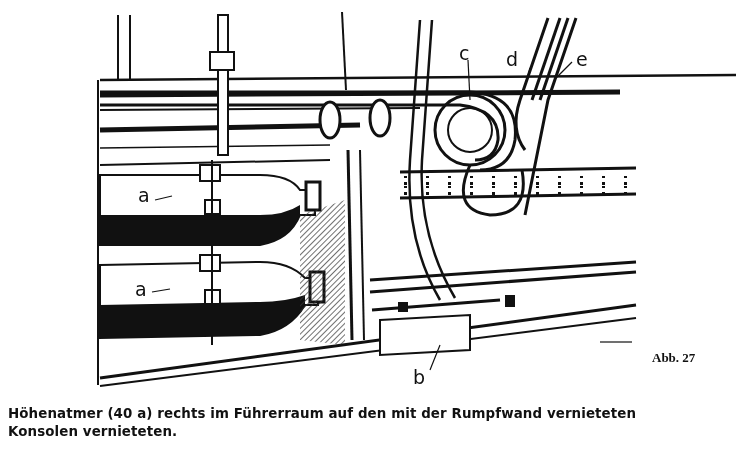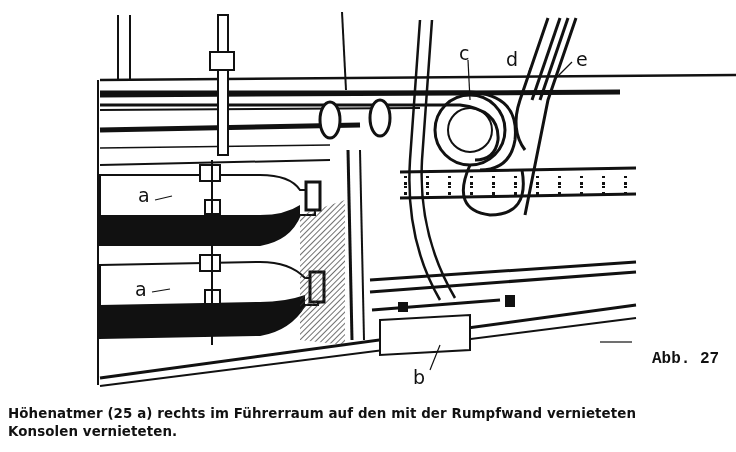--- a/index.html
+++ b/index.html
@@ -1,19 +1,19 @@
 <!DOCTYPE html>
 <html><head>
 <meta charset="utf-8">
 <style>
   html, body { margin:0; padding:0; background:#ffffff; }
   body { width:736px; height:452px; position:relative; overflow:hidden; font-family:"DejaVu Sans", sans-serif; color:#111; }
   #figure { position:absolute; left:0; top:0; width:736px; height:390px; }
   .label { position:absolute; font-family:"DejaVu Sans", sans-serif; font-size:19px; color:#111; line-height:1; }
-  .abb { position:absolute; left:652px; top:350px; font-size:16px; font-weight:bold; font-family:Liberation Mono, monospace; }
+  .abb { position:absolute; left:652px; top:350px; font-size:13px; font-weight:bold; font-family:Liberation Serif, serif; }
   .caption { position:absolute; left:8px; top:405px; width:720px; font-size:13.4px; font-weight:bold; line-height:18px; letter-spacing:0.1px; font-family:"DejaVu Sans", sans-serif; }
 </style>
 </head>
 <body>
 
 <svg id="figure" viewBox="0 0 736 390" xmlns="http://www.w3.org/2000/svg">
   <defs>
     <pattern id="hatch" width="4" height="4" patternUnits="userSpaceOnUse" patternTransform="rotate(45)">
       <line x1="0" y1="0" x2="0" y2="4" stroke="#333" stroke-width="1.4"></line>
     </pattern>
@@ -120,15 +120,15 @@
 <span class="label" style="left:138px;top:186px;">a</span>
 <span class="label" style="left:135px;top:280px;">a</span>
 <span class="label" style="left:413px;top:368px;">b</span>
 <span class="label" style="left:459px;top:44px;">c</span>
 <span class="label" style="left:506px;top:50px;">d</span>
 <span class="label" style="left:576px;top:50px;">e</span>
 
 <div class="abb">Abb. 27</div>
 
 <div class="caption">
-  <div>Höhenatmer (25 a) rechts im Führerraum auf den mit der Rumpfwand vernieteten</div>
+  <div>Höhenatmer (40 a) rechts im Führerraum auf den mit der Rumpfwand vernieteten</div>
   <div>Konsolen vernieteten.</div>
 </div>
 
 </body></html>

